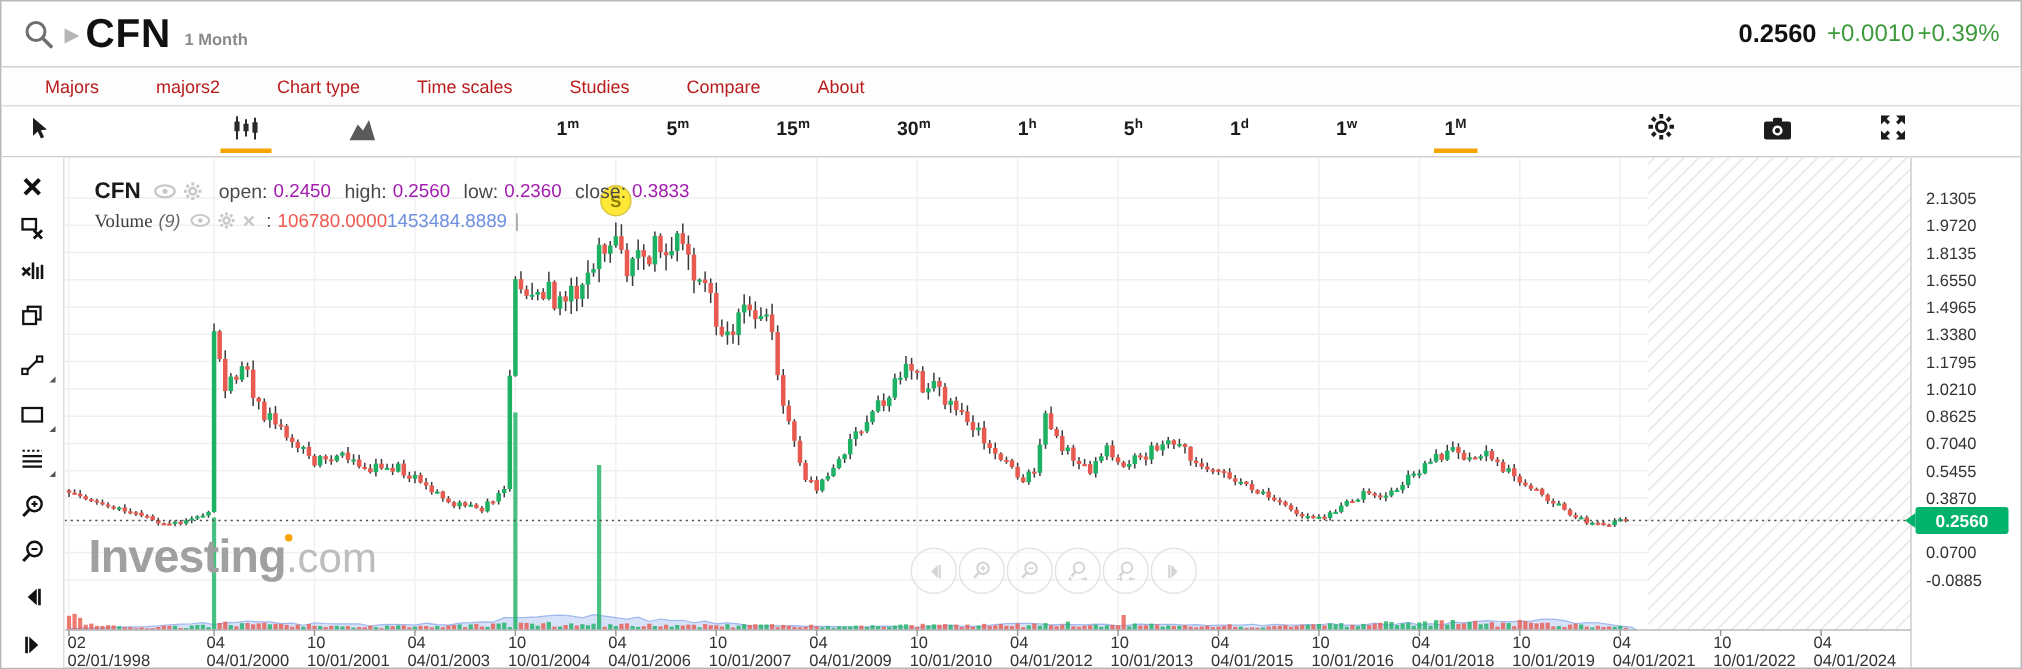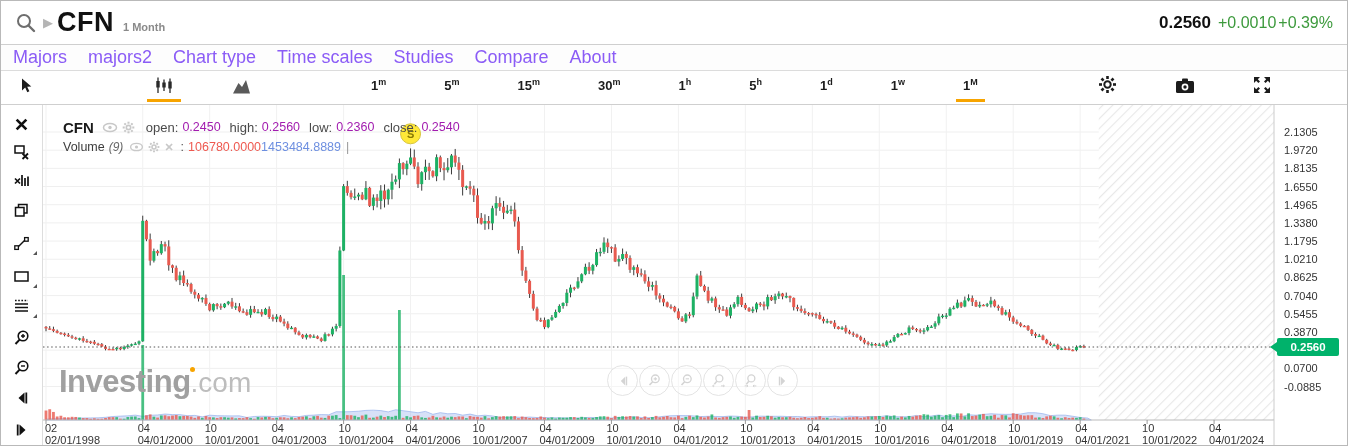--- a/index.html
+++ b/index.html
@@ -10,21 +10,21 @@
   .topbar{position:relative;height:44px;border-bottom:1px solid #cfcfcf;display:flex;align-items:center;padding:0 14px;}
   .topbar .mag{margin-right:6px;display:flex;align-items:center;}
   .chev{color:#b5b5b5;font-size:13px;margin-right:4px;}
   .sym{font-size:27px;font-weight:bold;color:#111;letter-spacing:.5px;}
   .tf{font-size:11px;font-weight:bold;color:#8a8a8a;margin-left:9px;margin-top:8px;}
   .spacer{flex:1;}
   .px{font-size:17px;font-weight:bold;color:#111;margin-right:7px;}
   .chg{font-size:16px;color:#3d9a3d;}
   
   .menubar{height:26px;border-bottom:1px solid #dcdcdc;display:flex;align-items:center;padding:0 12px;gap:21px;background:#fdfdfd;}
-  .menubar .mi{font-size:18px;color:#8b5cf6;cursor:pointer;}
+  .menubar .mi{font-size:12px;color:#b91c1c;cursor:pointer;margin-left:17px;}
   
   .toolbar{height:34px;border-bottom:1px solid #cfcfcf;display:flex;align-items:center;padding:0 10px;gap:44px;}
   .tbtn{display:flex;align-items:flex-end;justify-content:center;height:28px;padding:0 7px 5px 7px;cursor:pointer;border-bottom:3px solid transparent;}
   .tbtn.sel{border-bottom:3px solid #f7a400;}
   .tsep{width:1px;height:18px;background:#d9d9d9;margin:0 9px 3px 9px;}
   .iv{font-size:13px;font-weight:bold;color:#1c1c1c;}
   .iv sup{font-size:9px;font-weight:bold;}
   
   .main{position:absolute;left:0;top:104px;width:1348px;height:342px;}
   .sidetools{position:absolute;left:0;top:0;width:42px;height:342px;border-right:1px solid #ddd;background:#fff;z-index:5;}
@@ -33,28 +33,28 @@
   svg.chart{position:absolute;left:42px;top:0;}
   svg text{font-family:"Liberation Sans",sans-serif;}
   
   .legend{position:absolute;left:62px;top:12px;z-index:6;}
   .lrow{display:flex;align-items:center;height:20px;white-space:nowrap;}
   .lsym{font-size:15px;font-weight:bold;color:#1a1a1a;margin-right:6px;}
   .lgicon{margin:0 2px;display:flex;align-items:center;}
   .lx{color:#c8c8c8;font-size:11px;font-weight:bold;margin:0 2px;cursor:pointer;}
   .llab{font-size:13px;color:#4a4a4a;margin-left:9px;}
   .lval{font-size:12.5px;color:#a21caf;margin-left:4px;}
-  .vlab{font-size:12.5px;color:#3c3c3c;}
+  .vlab{font-size:12.5px;color:#3c3c3c;font-family:Liberation Serif, serif;}
   .vparam{font-size:12px;font-style:italic;color:#666;margin-left:4px;}
   .vcolon{font-size:12.5px;color:#555;margin-left:5px;}
   .vred{font-size:12.5px;color:#ee5950;margin-left:4px;}
   .vblue{font-size:12.5px;color:#6d8fe0;margin-left:0;}
   .vpipe{font-size:12.5px;color:#999;margin-left:5px;}
   
-  .wm{position:absolute;left:58px;top:259px;z-index:4;user-select:none;}
+  .wm{position:absolute;left:58px;top:248px;z-index:4;user-select:none;}
   .wmb{font-size:31px;font-weight:bold;color:#a0a0a0;letter-spacing:-.5px;}
   .wmt{font-size:28px;color:#bdbdbd;}
   .wmdot{position:absolute;left:131px;top:3px;width:5px;height:5px;border-radius:50%;background:#f7a400;}
   
   .navbtns{position:absolute;left:606px;top:260px;display:flex;gap:1px;z-index:4;}
   .ncirc{width:31px;height:31px;border-radius:50%;border:1.5px solid #e4e4e4;display:flex;align-items:center;justify-content:center;background:rgba(255,255,255,.4);cursor:pointer;}
 </style>
 </head>
 <body>
 
@@ -1240,21 +1240,21 @@
               </g>
             </svg>
           </span>
         <span class="llab">open:</span>
         <span class="lval">0.2450</span>
         <span class="llab">high:</span>
         <span class="lval">0.2560</span>
         <span class="llab">low:</span>
         <span class="lval">0.2360</span>
         <span class="llab">close:</span>
-        <span class="lval">0.2540</span>
+        <span class="lval">0.3833</span>
       </div>
       <div class="lrow">
         <span class="vlab">Volume</span>
         <span class="vparam">(9)</span>
         <span class="lgicon" style="margin-left:6px">
             <svg width="15" height="10" viewBox="0 0 16 11">
               <ellipse cx="8" cy="5.5" rx="6.5" ry="4" fill="none" stroke="#c8c8c8" stroke-width="1.5"></ellipse>
               <circle cx="8" cy="5.5" r="1.7" fill="#c8c8c8"></circle>
             </svg>
           </span>

